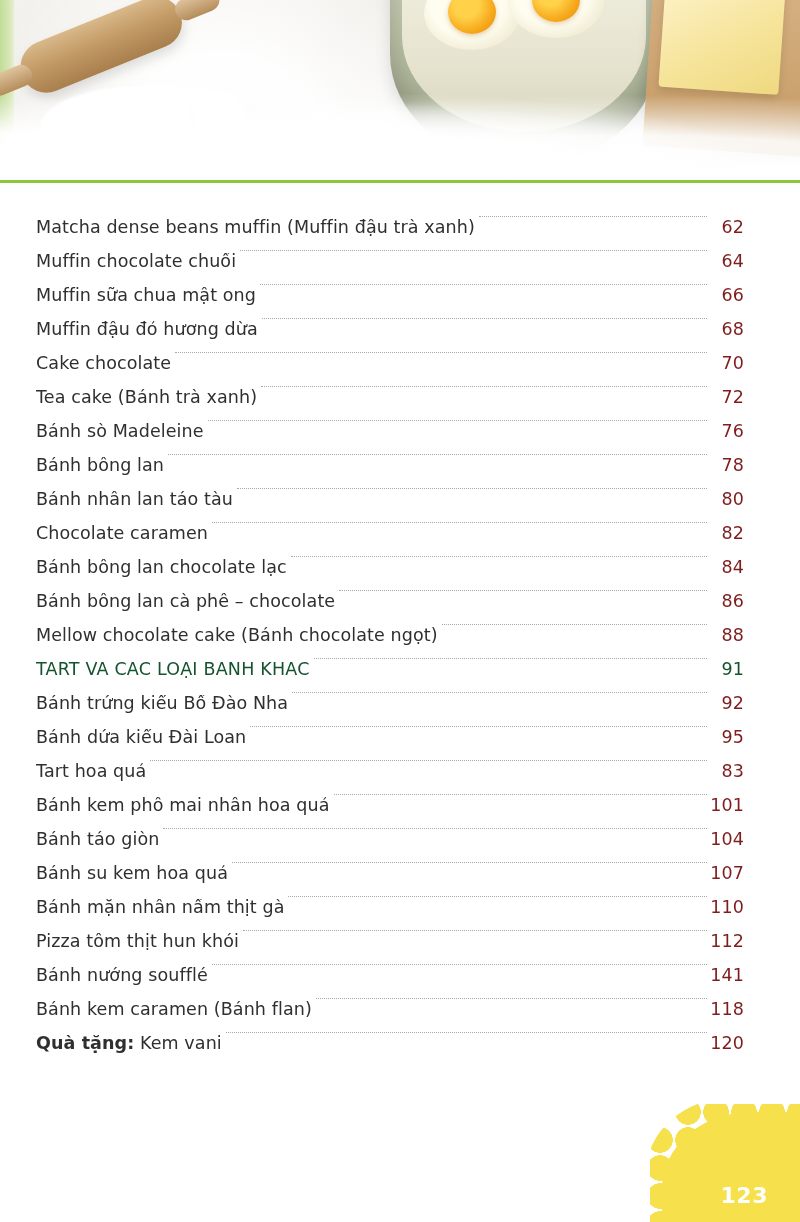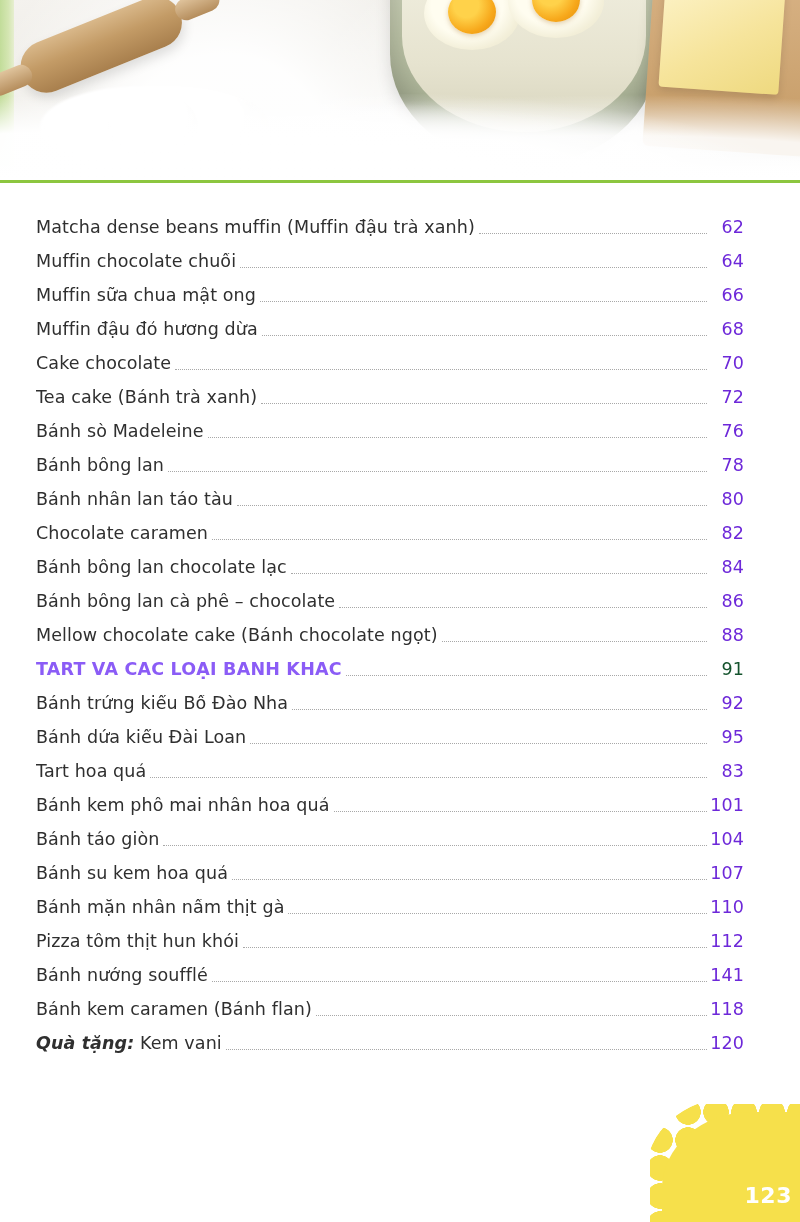--- a/index.html
+++ b/index.html
@@ -154,21 +154,21 @@
   }
 
   
   .toc {
     padding: 36px 56px 0 36px;
     box-sizing: border-box;
     width: 800px;
   }
   .toc-row {
     display: flex;
-    align-items: flex-end;
+    align-items: flex-start;
     font-size: 17.5px;
     line-height: 1;
     color: #2f2f2f;
     margin-bottom: 16.5px;
     white-space: nowrap;
     letter-spacing: .1px;
   }
   .toc-row .title {
     flex: 0 1 auto;
     overflow: hidden;
@@ -176,33 +176,32 @@
   }
   .toc-row .leader {
     flex: 1 1 auto;
     margin: 0 3px 0 4px;
     border-bottom: 1.4px dotted #a8a8a8;
     transform: translateY(-3px);
     min-width: 10px;
   }
   .toc-row .page {
     flex: 0 0 auto;
-    color: #6d28d9;
+    color: #7f1d1d;
     font-size: 17.5px;
     min-width: 34px;
     text-align: right;
   }
   .toc-row.section .title {
-    color: #8b5cf6;
-    font-weight: bold;
+    color: #14532d;
+    font-weight: normal;
     letter-spacing: .2px;
   }
   .toc-row.section .page { color: #14532d; }
   .toc-row .gift {
-    font-style: italic;
     font-weight: bold;
   }
 
   
   .page-badge {
     position: absolute;
     right: 0;
     bottom: 0;
     width: 150px;
     height: 118px;
@@ -227,21 +226,21 @@
     position: absolute;
     right: -10px;
     bottom: -18px;
     width: 148px;
     height: 128px;
     background: #f6e04b;
     border-radius: 60% 0 0 0;
   }
   .badge-num {
     position: absolute;
-    right: 8px;
+    right: 32px;
     bottom: 14px;
     font-size: 22px;
     font-weight: bold;
     color: #ffffff;
     letter-spacing: .5px;
   }
 </style>
 </head>
 <body>
 

